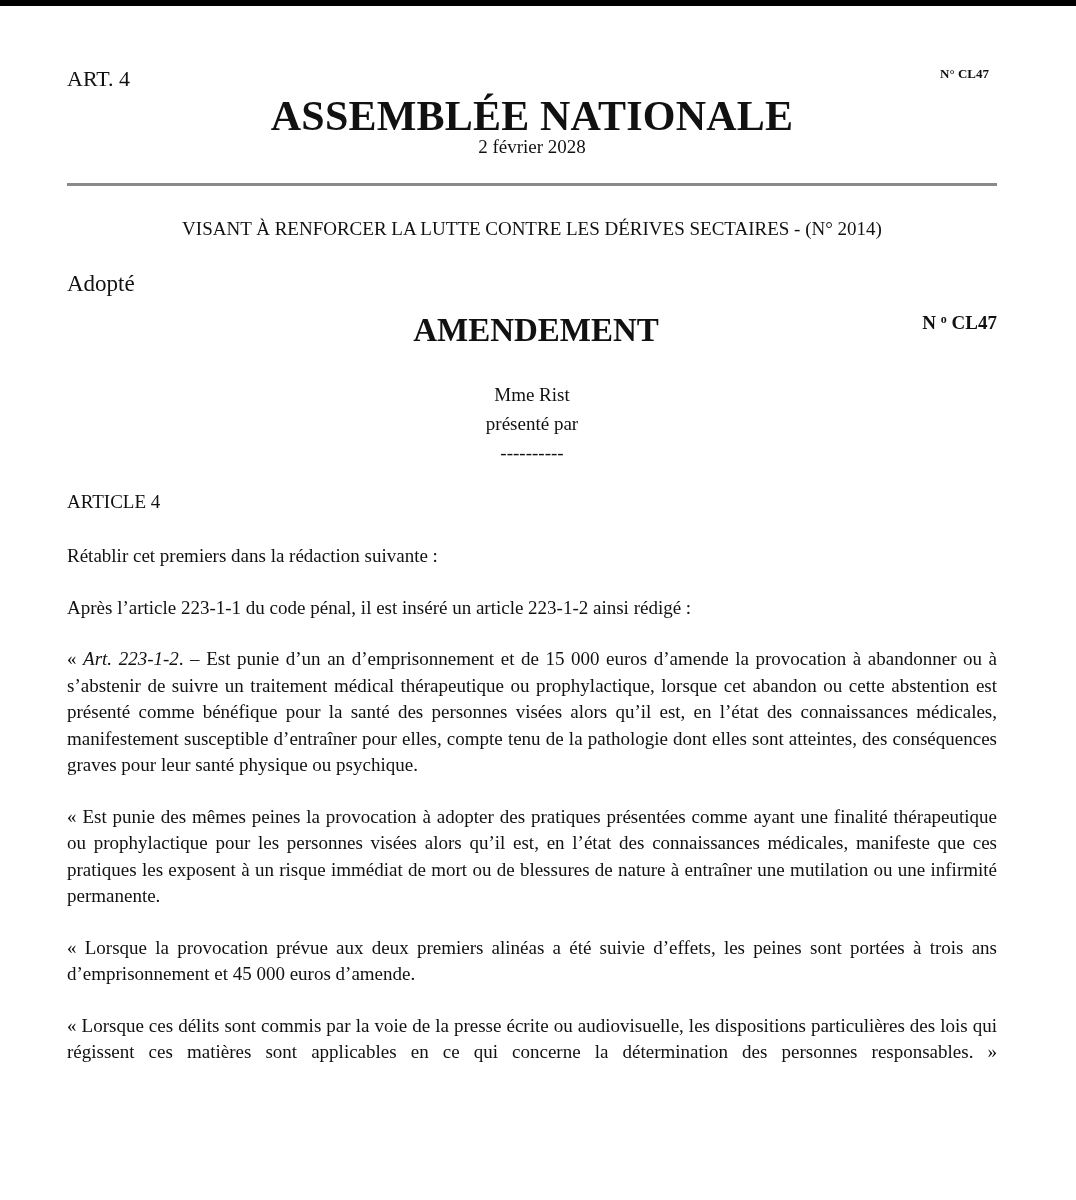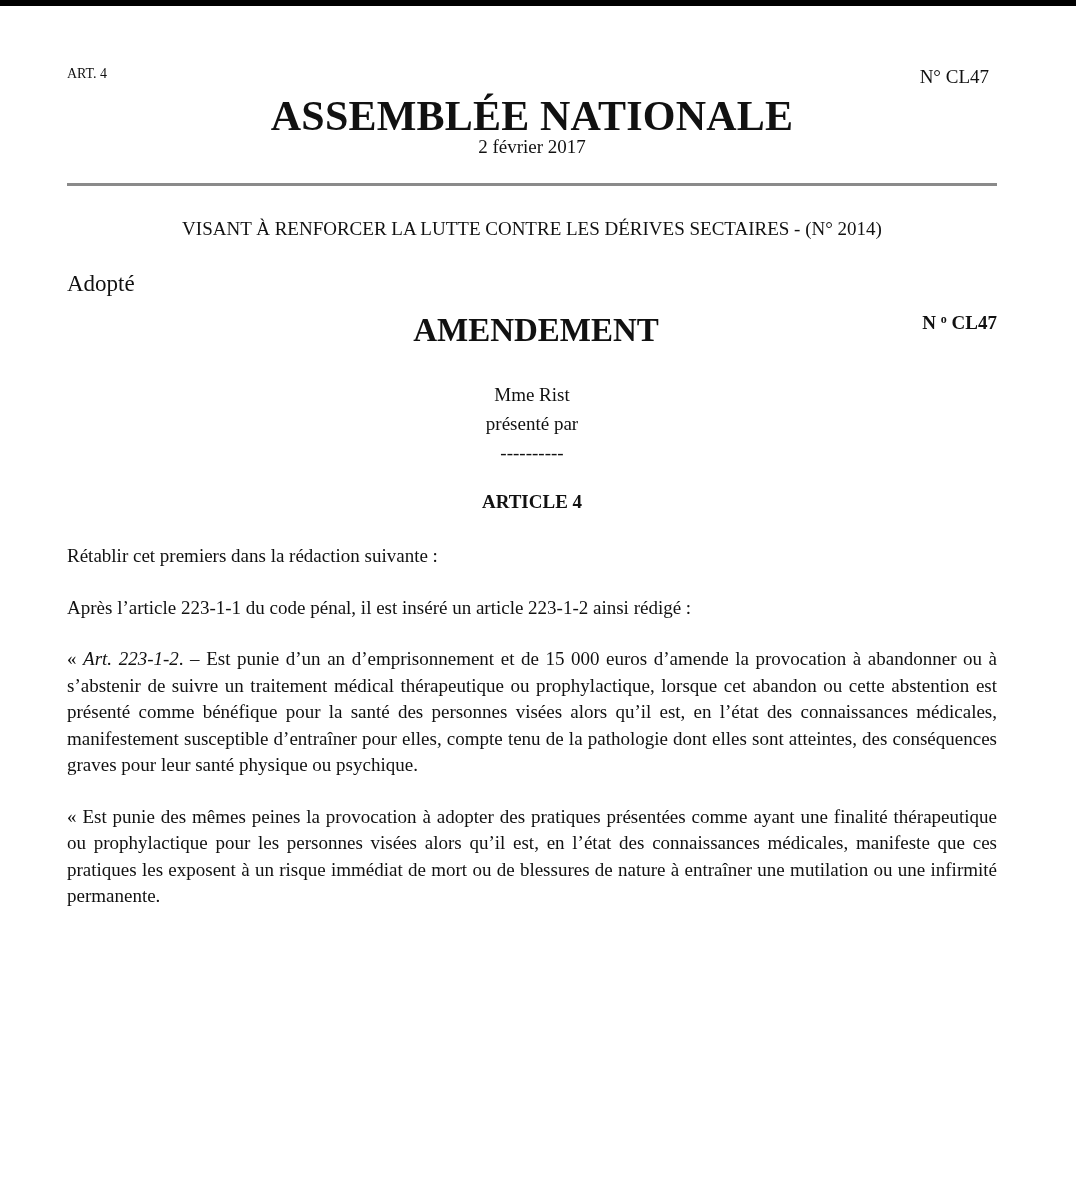--- a/index.html
+++ b/index.html
@@ -25,26 +25,26 @@
       position: absolute;
       left: 67px;
       top: 0;
       width: 930px;
       height: 1200px;
     }
     .abs { position: absolute; }
 
     .art-ref {
       left: 0; top: 66px;
-      font-size: 14px;
+      font-size: 22px;
     }
     .num-ref-top {
       right: 8px; top: 66px;
-      font-size: 19px;
-      font-weight: normal;
+      font-size: 13px;
+      font-weight: bold;
       margin-left: 18px;
     }
     .assembly-title {
       left: 0; width: 930px; top: 92px;
       text-align: center;
       font-size: 42px;
       font-weight: bold;
       letter-spacing: 0.2px;
     }
     .date {
@@ -84,23 +84,22 @@
       vertical-align: 6px;
     }
     .presented-by {
       left: 0; width: 930px; top: 380px;
       text-align: center;
       font-size: 19px;
       line-height: 29px;
     }
     .article-heading {
       left: 0; width: 930px; top: 491px;
-      text-align: center;
       font-size: 19px;
-      font-weight: bold;
+      font-weight: normal;
     }
     .body-text {
       left: 0; top: 543px;
       width: 930px;
       font-size: 19px;
       line-height: 26.5px;
       text-align: justify;
     }
     .body-text p { margin-bottom: 25px; }
     .body-text p.last { text-align-last: justify; }
@@ -111,21 +110,21 @@
 <body>
 
 <div class="top-bar"></div>
 
 <div class="page">
 
   <div class="abs art-ref">ART. 4</div>
   <div class="abs num-ref-top">N° CL47</div>
 
   <div class="abs assembly-title">ASSEMBLÉE NATIONALE</div>
-  <div class="abs date">2 février 2017</div>
+  <div class="abs date">2 février 2028</div>
 
   <div class="abs rule"></div>
 
   <div class="abs bill-title">VISANT À RENFORCER LA LUTTE CONTRE LES DÉRIVES SECTAIRES - (N° 2014)</div>
 
   <div class="abs status">Adopté</div>
 
   <div class="abs amend-title">AMENDEMENT</div>
   <div class="abs num-ref-amend"><span>N</span> <span class="sup">o</span> <span>CL47</span></div>
 
@@ -135,15 +134,17 @@
     <div>----------</div>
   </div>
 
   <div class="abs article-heading">ARTICLE 4</div>
 
   <div class="abs body-text">
     <p>Rétablir cet premiers dans la rédaction suivante :</p>
     <p class="p-intro2">Après l’article 223-1-1 du code pénal, il est inséré un article 223-1-2 ainsi rédigé :</p>
     <p><span>« </span><span class="italic">Art. 223-1-2</span><span>. – Est punie d’un an d’emprisonnement et de 15 000 euros d’amende la provocation à abandonner ou à s’abstenir de suivre un traitement médical thérapeutique ou prophylactique, lorsque cet abandon ou cette abstention est présenté comme bénéfique pour la santé des personnes visées alors qu’il est, en l’état des connaissances médicales, manifestement susceptible d’entraîner pour elles, compte tenu de la pathologie dont elles sont atteintes, des conséquences graves pour leur santé physique ou psychique.</span></p>
     <p>« Est punie des mêmes peines la provocation à adopter des pratiques présentées comme ayant une finalité thérapeutique ou prophylactique pour les personnes visées alors qu’il est, en l’état des connaissances médicales, manifeste que ces pratiques les exposent à un risque immédiat de mort ou de blessures de nature à entraîner une mutilation ou une infirmité permanente.</p>
+    <p>« Lorsque la provocation prévue aux deux premiers alinéas a été suivie d’effets, les peines sont portées à trois ans d’emprisonnement et 45 000 euros d’amende.</p>
+    <p class="last">« Lorsque ces délits sont commis par la voie de la presse écrite ou audiovisuelle, les dispositions particulières des lois qui régissent ces matières sont applicables en ce qui concerne la détermination des personnes responsables. »</p>
   </div>
 
 </div>
 
 </body></html>

